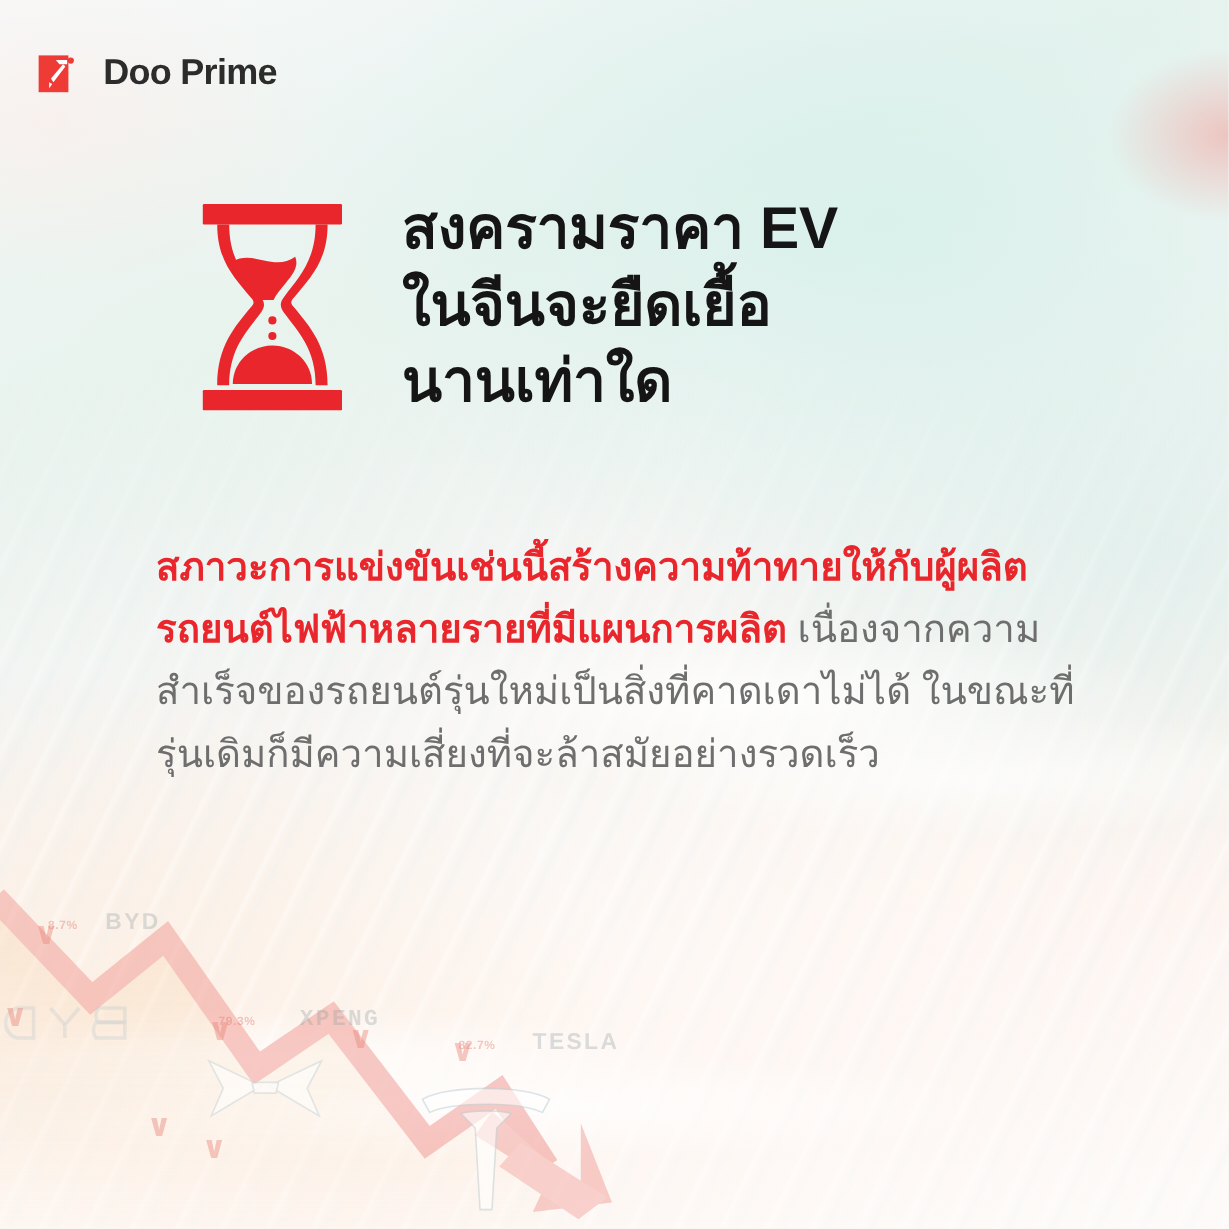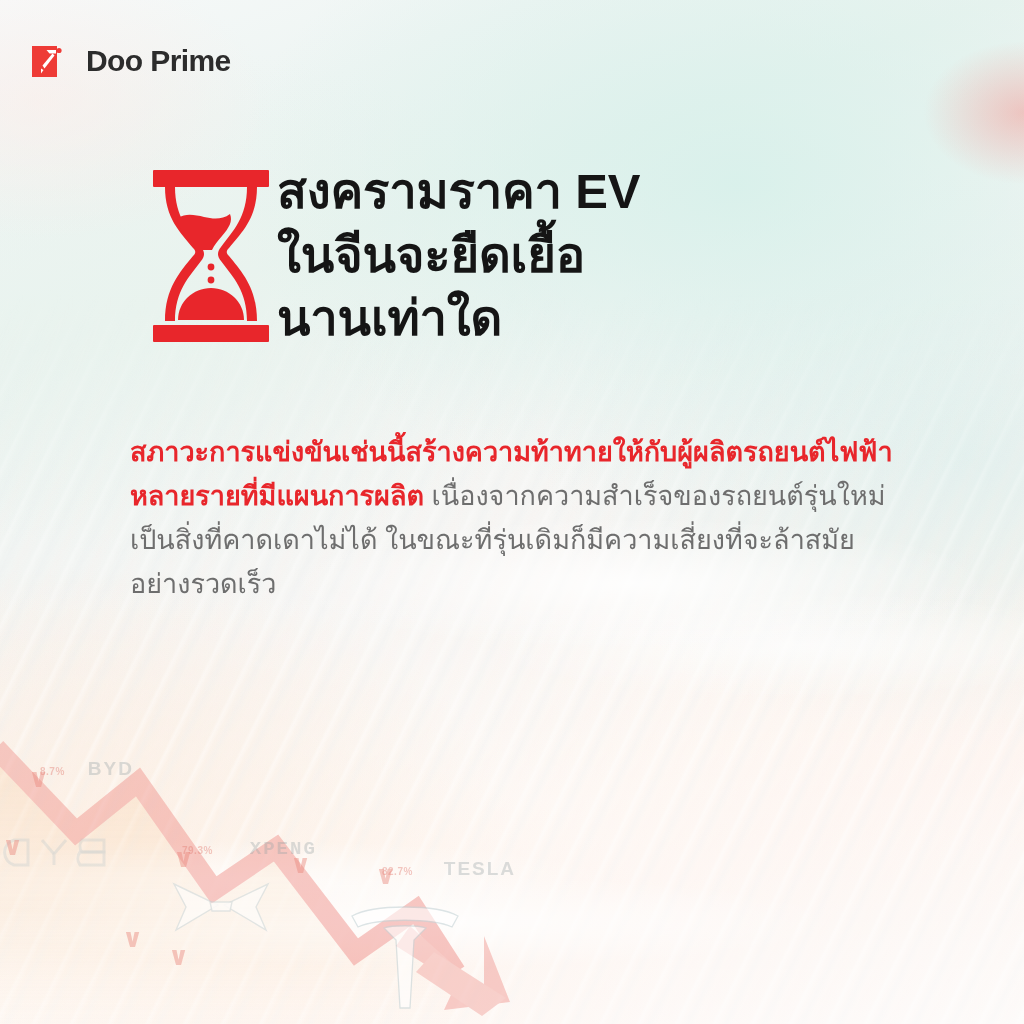--- a/index.html
+++ b/index.html
@@ -141,49 +141,50 @@
     font-family: "Liberation Sans", sans-serif;
     font-size: 30px;
     font-weight: 700;
     letter-spacing: -0.6px;
     color: #2c2c2c;
   }
 
   
   .hero {
     position: absolute;
-    left: 145px;
+    left: 161px;
     top: 158px;
     width: 800px;
     display: flex;
     align-items: flex-start;
+    gap: 42px;
   }
   .hourglass { flex: none; width: 132px; height: 172px; margin-top: 12px; }
   .hourglass svg { display: block; width: 100%; height: 100%; }
 
   .headline {
     font-family: "Liberation Sans", sans-serif;
     font-size: 49px;
     font-weight: 700;
     line-height: 1.30;
     color: #151515;
     letter-spacing: -0.2px;
     white-space: pre-line;
     margin: 0;
     padding-top: 2px;
   }
 
   
   .body-copy {
     position: absolute;
     left: 130px;
-    top: 430px;
+    top: 446px;
     width: 780px;
     font-family: "Liberation Sans", sans-serif;
-    font-size: 27px;
+    font-size: 32px;
     line-height: 1.63;
     color: #6e6e6e;
   }
   .body-copy p { margin: 0; }
   .body-copy .gap { height: 42px; }
   .em-red { color: #e8262b; font-weight: 700; }
 
   
   .footer {
     position: absolute;

